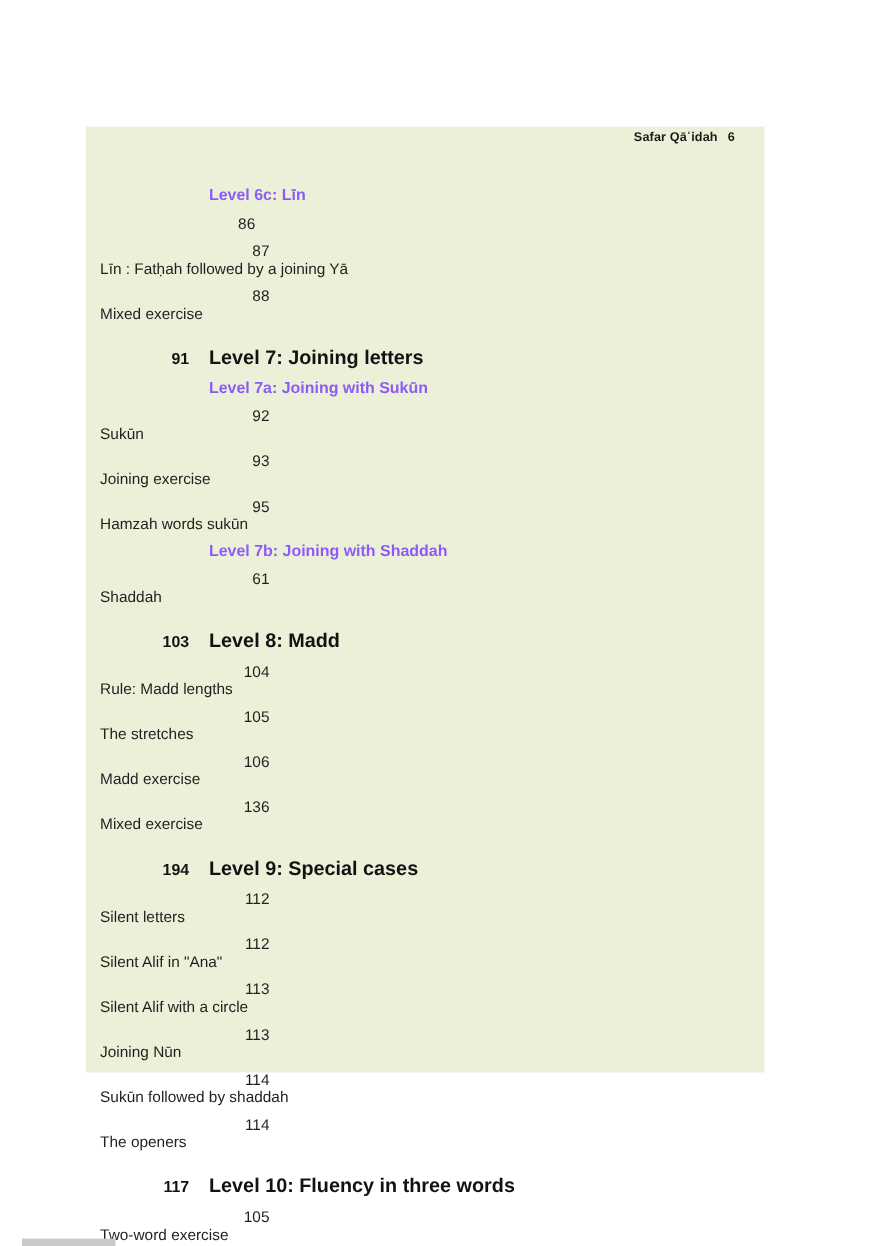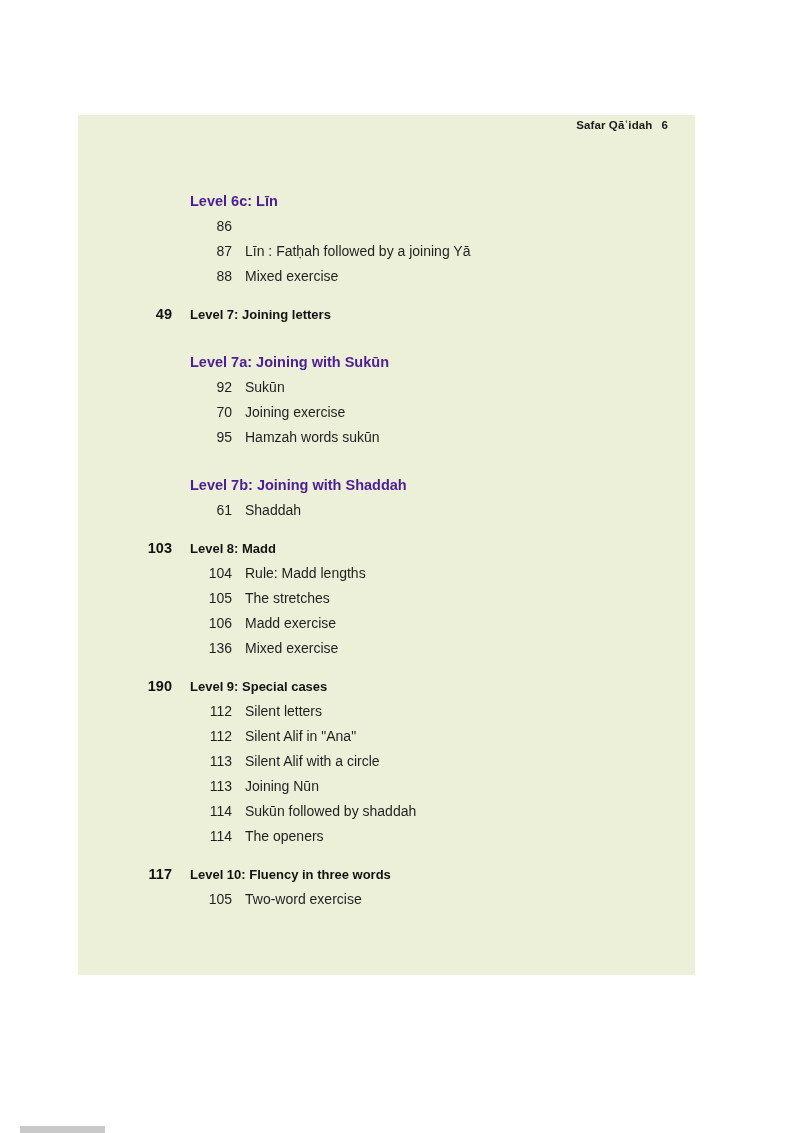--- a/index.html
+++ b/index.html
@@ -69,43 +69,43 @@
   }
   .row-level .toc-num {
     width: 94px;                 
     padding-right: 0;
     font-size: 14.5px;
     font-weight: 700;
     color: #121212;
   }
   .row-level .toc-label {
     margin-left: 18px;           
-    font-size: 13px;
+    font-size: 18px;
     font-weight: 700;
     color: #121212;
   }
 
   
   .row-sublevel {
     margin-top: 9px;
   }
   .row-sublevel .toc-num {
     width: 94px;
   }
   .row-sublevel .toc-label {
     margin-left: 18px;
     font-size: 14.5px;
     font-weight: 700;
-    color: #4c1d95;
-    margin-top: 23px;
+    color: #8b5cf6;
   }
 
   
   .row-entry {
     margin-top: 9px;
+    flex-direction: column;
   }
   .row-entry .toc-num {
     width: 154px;                
     font-size: 14px;
     font-weight: 400;
     color: #1f1f1f;
   }
   .row-entry .toc-label {
     margin-left: 13px;           
     font-size: 14px;
@@ -148,33 +148,33 @@
       </div>
       <div class="toc-row row-entry">
         <span class="toc-num">87</span>
         <span class="toc-label">Līn : Fatḥah followed by a joining Yā</span>
       </div>
       <div class="toc-row row-entry">
         <span class="toc-num">88</span>
         <span class="toc-label">Mixed exercise</span>
       </div>
       <div class="toc-row row-level group-gap">
-        <span class="toc-num">49</span>
+        <span class="toc-num">91</span>
         <span class="toc-label">Level 7: Joining letters</span>
       </div>
       <div class="toc-row row-sublevel">
         <span class="toc-num"></span>
         <span class="toc-label">Level 7a: Joining with Sukūn</span>
       </div>
       <div class="toc-row row-entry">
         <span class="toc-num">92</span>
         <span class="toc-label">Sukūn</span>
       </div>
       <div class="toc-row row-entry">
-        <span class="toc-num">70</span>
+        <span class="toc-num">93</span>
         <span class="toc-label">Joining exercise</span>
       </div>
       <div class="toc-row row-entry">
         <span class="toc-num">95</span>
         <span class="toc-label">Hamzah words sukūn</span>
       </div>
       <div class="toc-row row-sublevel">
         <span class="toc-num"></span>
         <span class="toc-label">Level 7b: Joining with Shaddah</span>
       </div>
@@ -196,21 +196,21 @@
       </div>
       <div class="toc-row row-entry">
         <span class="toc-num">106</span>
         <span class="toc-label">Madd exercise</span>
       </div>
       <div class="toc-row row-entry">
         <span class="toc-num">136</span>
         <span class="toc-label">Mixed exercise</span>
       </div>
       <div class="toc-row row-level group-gap">
-        <span class="toc-num">190</span>
+        <span class="toc-num">194</span>
         <span class="toc-label">Level 9: Special cases</span>
       </div>
       <div class="toc-row row-entry">
         <span class="toc-num">112</span>
         <span class="toc-label">Silent letters</span>
       </div>
       <div class="toc-row row-entry">
         <span class="toc-num">112</span>
         <span class="toc-label">Silent Alif in "Ana"</span>
       </div>

